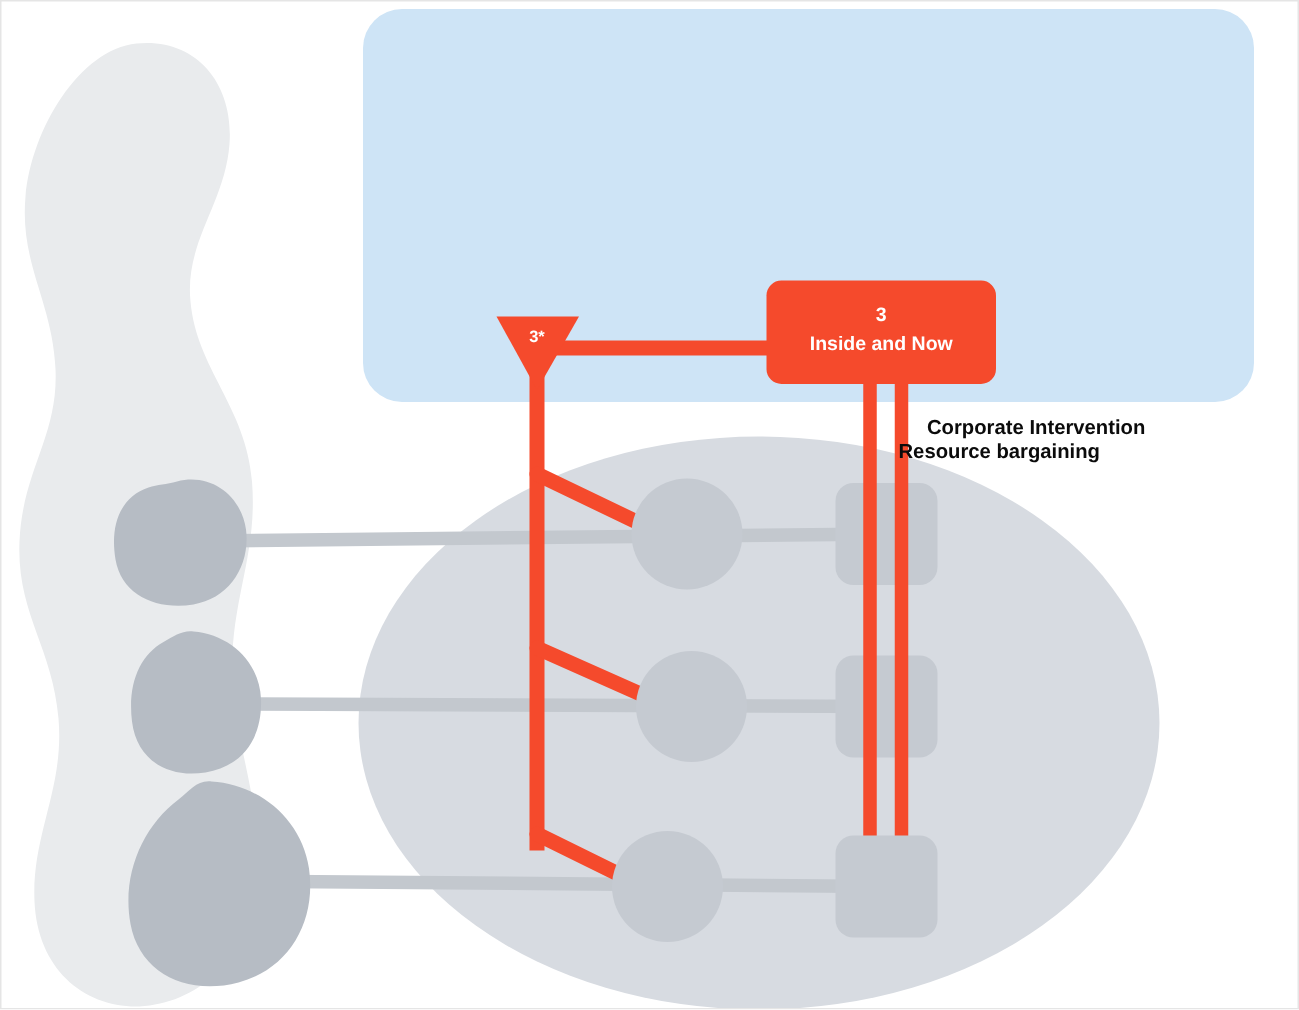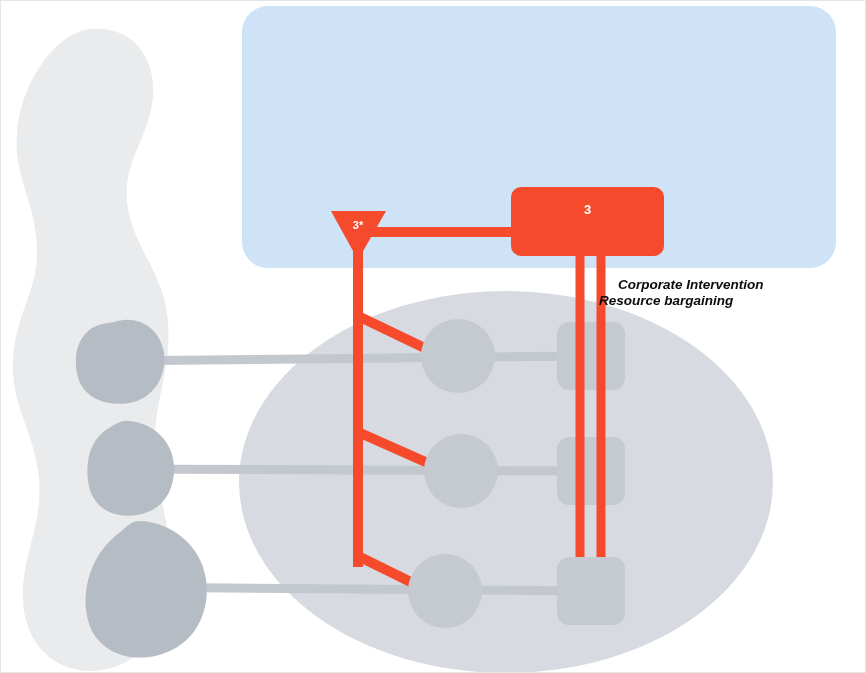--- a/index.html
+++ b/index.html
@@ -20,21 +20,21 @@
     text-align: center; color: #ffffff;
     font-size: 11px; font-weight: bold;
   }
   .box-text {
     left: 510px; top: 199px; width: 153px;
     text-align: center; color: #ffffff;
     font-weight: bold; font-size: 13px; line-height: 19px;
   }
   .annotation {
     color: #0b0b0b; font-weight: bold; font-size: 13.5px;
-    white-space: nowrap; line-height: 15px; font-style: italic;
+    white-space: nowrap; line-height: 15px;
   }
   #anno-ci { left: 617px; top: 276px; }
   #anno-rb { left: 598px; top: 292px; }
 </style>
 </head>
 <body>
 
 <div class="canvas">
 
   <svg width="866" height="673" viewBox="0 0 866 673">
@@ -80,19 +80,20 @@
 
     <rect x="556" y="556" width="68" height="68" rx="12" fill="#C5CAD1"></rect>
 
     <rect x="510" y="186" width="153" height="69" rx="10" fill="#F54A2C"></rect>
   </svg>
 
   <div class="overlay funnel-label">3*</div>
 
   <div class="overlay box-text">
     <div>3</div>
+    <div>Inside and Now</div>
   </div>
 
   <div id="anno-ci" class="overlay annotation">Corporate Intervention</div>
 
   <div id="anno-rb" class="overlay annotation">Resource bargaining</div>
 
 </div>
 
 </body></html>

